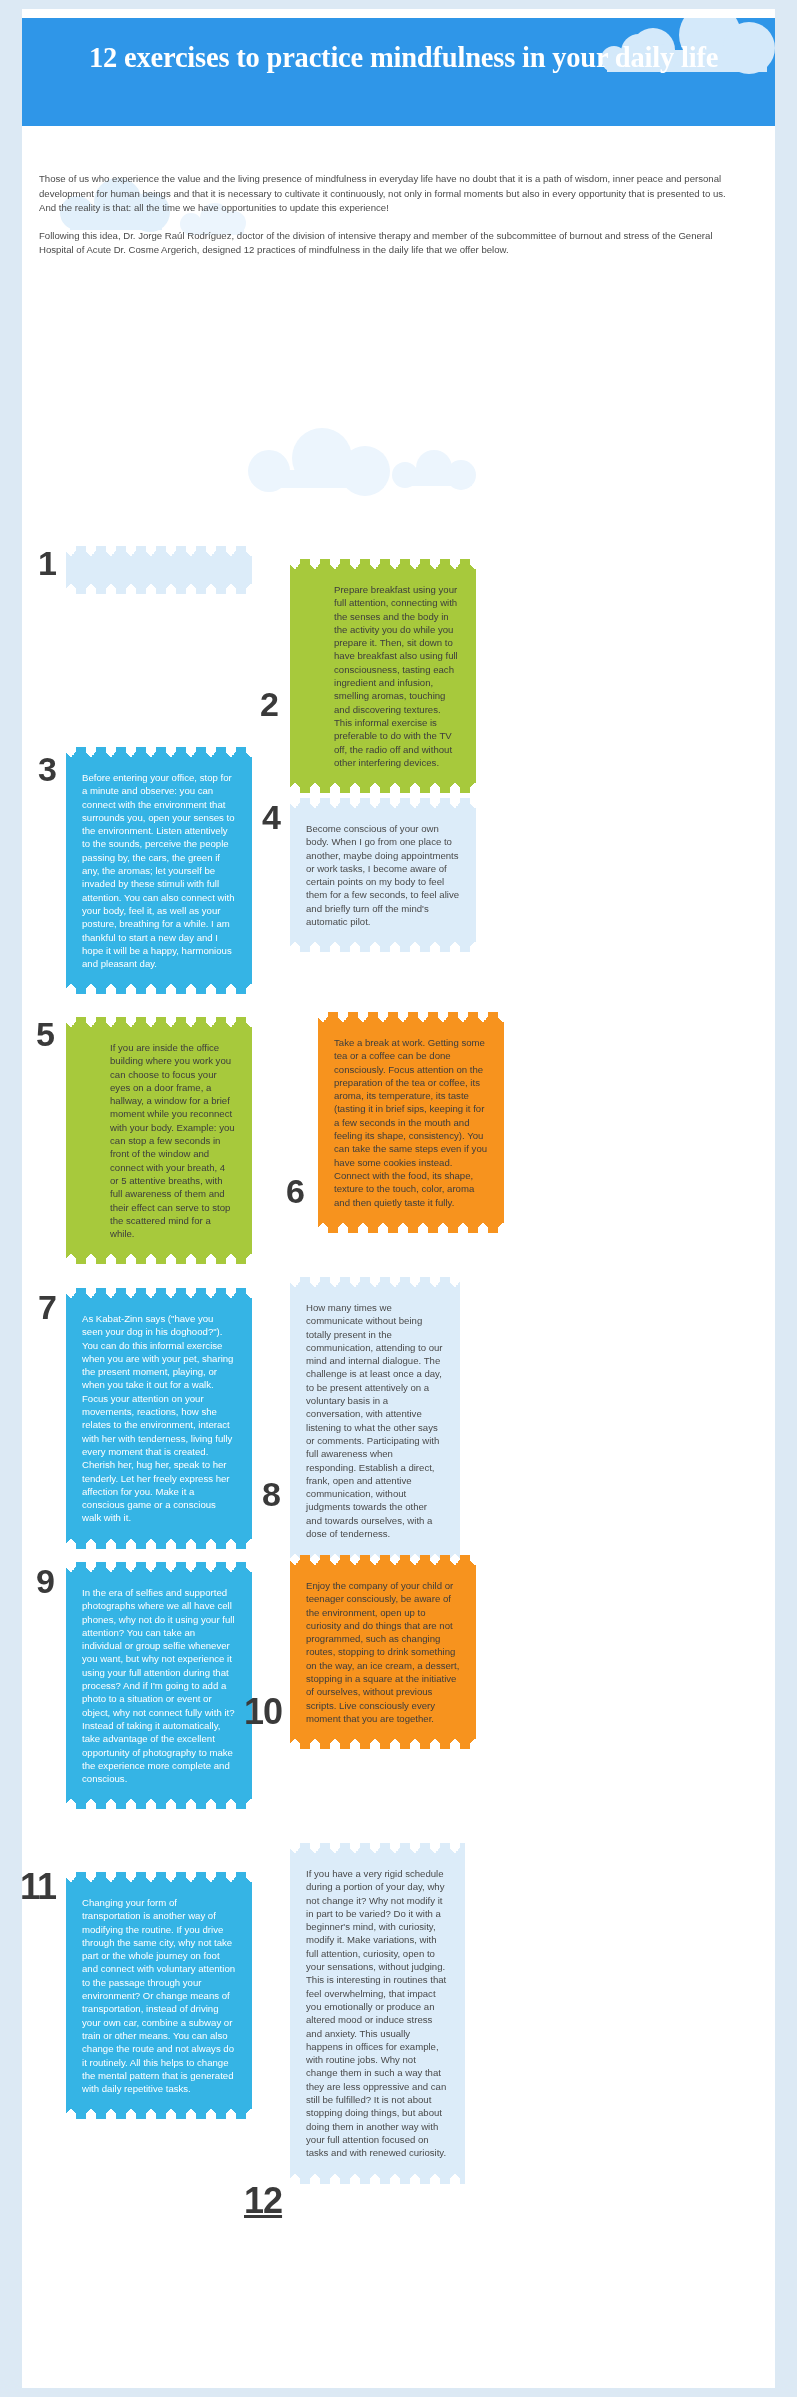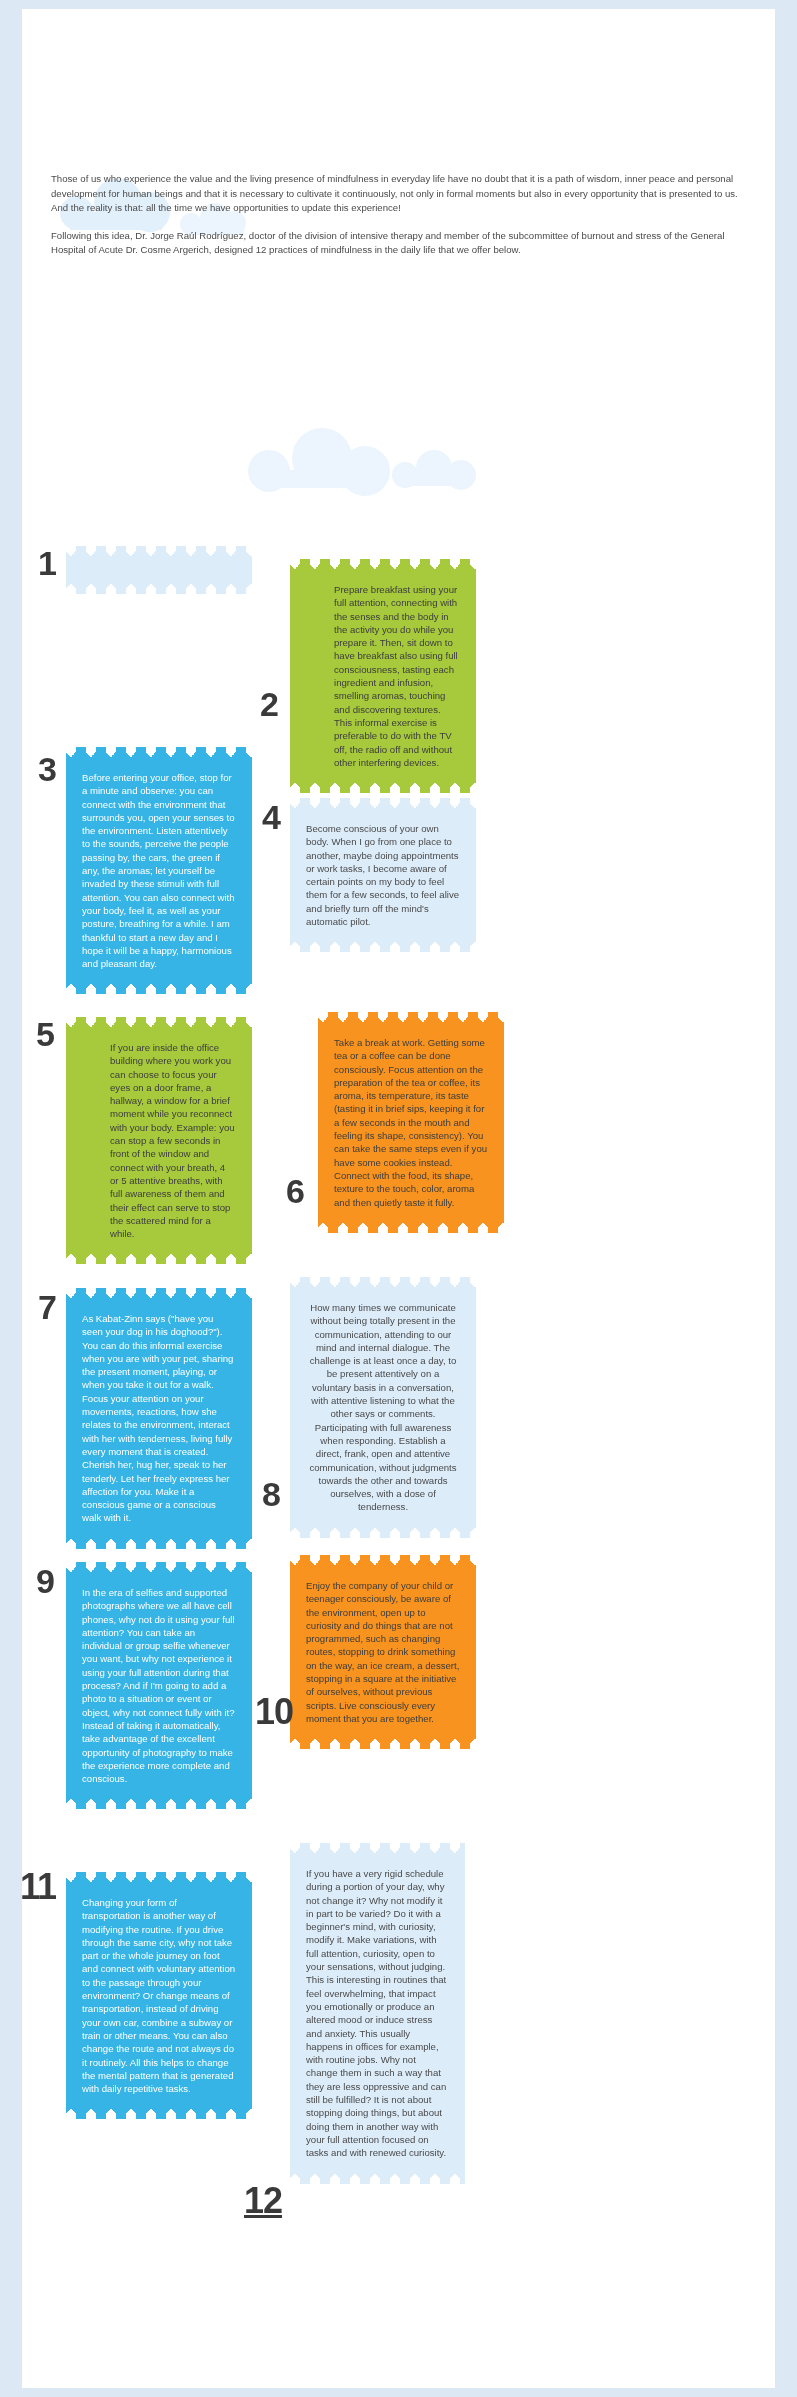--- a/index.html
+++ b/index.html
@@ -37,21 +37,21 @@
   .hdr-cloud .lobe { position:absolute; background:#d4e9fa; border-radius:50%; }
   .hdr-cloud .base { position:absolute; background:#d4e9fa; }
 
   
   .cloud { position:absolute; }
   .cloud .lobe { position:absolute; background:#e2f0fb; border-radius:50%; }
   .cloud .base { position:absolute; background:#e2f0fb; }
   .cloud.pale .lobe, .cloud.pale .base { background:#ecf5fd; }
 
   
-  #intro { position:absolute; left:51px; top:172px; width:690px; }
+  #intro { position:absolute; left:39px; top:172px; width:690px; }
   #intro p {
     font-size:9.6px; line-height:14.6px; color:#4a4a4a;
     margin-bottom:13px; text-align:left;
   }
 
   
   #cards { position:absolute; left:0; top:0; width:797px; height:2397px; }
 
   .card-wrap { position:absolute; }
 
@@ -86,20 +86,36 @@
   .c-blue      { background:#35b4e5; color:#ffffff; }
   .c-orange    { background:#f7931e; color:#3d3d3d; }
 </style>
 </head>
 <body>
 
 <div id="page">
 
   <div id="sheet"></div>
 
+  <div id="header">
+
+    <div class="hdr-cloud" style="right:-6px; top:-14px; width:150px; height:62px;">
+      <div class="lobe" style="left:48px; top:0px;  width:62px; height:62px;"></div>
+      <div class="lobe" style="left:0px;  top:24px; width:44px; height:44px;"></div>
+      <div class="lobe" style="left:92px; top:18px; width:52px; height:52px;"></div>
+      <div class="base" style="left:14px; top:46px; width:122px; height:22px;"></div>
+    </div>
+    <div class="hdr-cloud" style="right:96px; top:16px; width:78px; height:34px;">
+      <div class="lobe" style="left:20px; top:0px;  width:36px; height:36px;"></div>
+      <div class="lobe" style="left:0px;  top:12px; width:26px; height:26px;"></div>
+      <div class="lobe" style="left:48px; top:10px; width:28px; height:28px;"></div>
+      <div class="base" style="left:6px;  top:24px; width:66px; height:14px;"></div>
+    </div>
+    <div id="header-title">12 exercises to practice mindfulness in your daily life</div>
+  </div>
 
   <div class="cloud" style="left:60px; top:178px; width:112px; height:48px;">
     <div class="lobe" style="left:34px; top:0px;  width:48px; height:48px;"></div>
     <div class="lobe" style="left:0px;  top:18px; width:34px; height:34px;"></div>
     <div class="lobe" style="left:70px; top:14px; width:40px; height:40px;"></div>
     <div class="base" style="left:10px; top:34px; width:92px; height:18px;"></div>
   </div>
   <div class="cloud pale" style="left:180px; top:203px; width:70px; height:28px;">
     <div class="lobe" style="left:20px; top:0px;  width:30px; height:30px;"></div>
     <div class="lobe" style="left:0px;  top:10px; width:22px; height:22px;"></div>
@@ -174,21 +190,21 @@
         <div class="num" style="top: 152px; left: -32px;">6</div>
       </div>
       <div class="card-wrap" style="left: 66px; top: 1298px; width: 186px;">
         <div class="card c-blue">
           <div class="zig-top" style="background:linear-gradient(-45deg, #35b4e5 50%, transparent 50%) 0 0/20px 10px repeat-x,linear-gradient(45deg, #35b4e5 50%, transparent 50%) 10px 0/20px 10px repeat-x;"></div>
           <span class="txt">As Kabat-Zinn says ("have you seen your dog in his doghood?"). You can do this informal exercise when you are with your pet, sharing the present moment, playing, or when you take it out for a walk. Focus your attention on your movements, reactions, how she relates to the environment, interact with her with tenderness, living fully every moment that is created. Cherish her, hug her, speak to her tenderly. Let her freely express her affection for you. Make it a conscious game or a conscious walk with it.</span>
           <div class="zig-bot" style="background:linear-gradient(-135deg, #35b4e5 50%, transparent 50%) 0 0/20px 10px repeat-x,linear-gradient(135deg, #35b4e5 50%, transparent 50%) 10px 0/20px 10px repeat-x;"></div>
         </div>
         <div class="num" style="top: -8px; left: -28px;">7</div>
       </div>
-      <div class="card-wrap" style="left: 290px; top: 1287px; width: 186px; text-align: center;">
+      <div class="card-wrap" style="left: 290px; top: 1287px; width: 170px;">
         <div class="card c-lightblue">
           <div class="zig-top" style="background:linear-gradient(-45deg, #dcecf9 50%, transparent 50%) 0 0/20px 10px repeat-x,linear-gradient(45deg, #dcecf9 50%, transparent 50%) 10px 0/20px 10px repeat-x;"></div>
           <span class="txt">How many times we communicate without being totally present in the communication, attending to our mind and internal dialogue. The challenge is at least once a day, to be present attentively on a voluntary basis in a conversation, with attentive listening to what the other says or comments. Participating with full awareness when responding. Establish a direct, frank, open and attentive communication, without judgments towards the other and towards ourselves, with a dose of tenderness.</span>
           <div class="zig-bot" style="background:linear-gradient(-135deg, #dcecf9 50%, transparent 50%) 0 0/20px 10px repeat-x,linear-gradient(135deg, #dcecf9 50%, transparent 50%) 10px 0/20px 10px repeat-x;"></div>
         </div>
         <div class="num" style="top: 190px; left: -28px;">8</div>
       </div>
       <div class="card-wrap" style="left: 66px; top: 1572px; width: 186px;">
         <div class="card c-blue">
           <div class="zig-top" style="background:linear-gradient(-45deg, #35b4e5 50%, transparent 50%) 0 0/20px 10px repeat-x,linear-gradient(45deg, #35b4e5 50%, transparent 50%) 10px 0/20px 10px repeat-x;"></div>
@@ -196,21 +212,21 @@
           <div class="zig-bot" style="background:linear-gradient(-135deg, #35b4e5 50%, transparent 50%) 0 0/20px 10px repeat-x,linear-gradient(135deg, #35b4e5 50%, transparent 50%) 10px 0/20px 10px repeat-x;"></div>
         </div>
         <div class="num" style="top: -8px; left: -30px;">9</div>
       </div>
       <div class="card-wrap" style="left: 290px; top: 1565px; width: 186px;">
         <div class="card c-orange">
           <div class="zig-top" style="background:linear-gradient(-45deg, #f7931e 50%, transparent 50%) 0 0/20px 10px repeat-x,linear-gradient(45deg, #f7931e 50%, transparent 50%) 10px 0/20px 10px repeat-x;"></div>
           <span class="txt">Enjoy the company of your child or teenager consciously, be aware of the environment, open up to curiosity and do things that are not programmed, such as changing routes, stopping to drink something on the way, an ice cream, a dessert, stopping in a square at the initiative of ourselves, without previous scripts. Live consciously every moment that you are together.</span>
           <div class="zig-bot" style="background:linear-gradient(-135deg, #f7931e 50%, transparent 50%) 0 0/20px 10px repeat-x,linear-gradient(135deg, #f7931e 50%, transparent 50%) 10px 0/20px 10px repeat-x;"></div>
         </div>
-        <div class="num big" style="top: 130px; left: -46px; margin-left: 11px;">10</div>
+        <div class="num big" style="top: 130px; left: -46px;">10</div>
       </div>
       <div class="card-wrap" style="left: 66px; top: 1882px; width: 186px;">
         <div class="card c-blue">
           <div class="zig-top" style="background:linear-gradient(-45deg, #35b4e5 50%, transparent 50%) 0 0/20px 10px repeat-x,linear-gradient(45deg, #35b4e5 50%, transparent 50%) 10px 0/20px 10px repeat-x;"></div>
           <span class="txt">Changing your form of transportation is another way of modifying the routine. If you drive through the same city, why not take part or the whole journey on foot and connect with voluntary attention to the passage through your environment? Or change means of transportation, instead of driving your own car, combine a subway or train or other means. You can also change the route and not always do it routinely. All this helps to change the mental pattern that is generated with daily repetitive tasks.</span>
           <div class="zig-bot" style="background:linear-gradient(-135deg, #35b4e5 50%, transparent 50%) 0 0/20px 10px repeat-x,linear-gradient(135deg, #35b4e5 50%, transparent 50%) 10px 0/20px 10px repeat-x;"></div>
         </div>
         <div class="num big" style="top: -12px; left: -46px;">11</div>
       </div>
       <div class="card-wrap" style="left: 290px; top: 1853px; width: 175px;">

